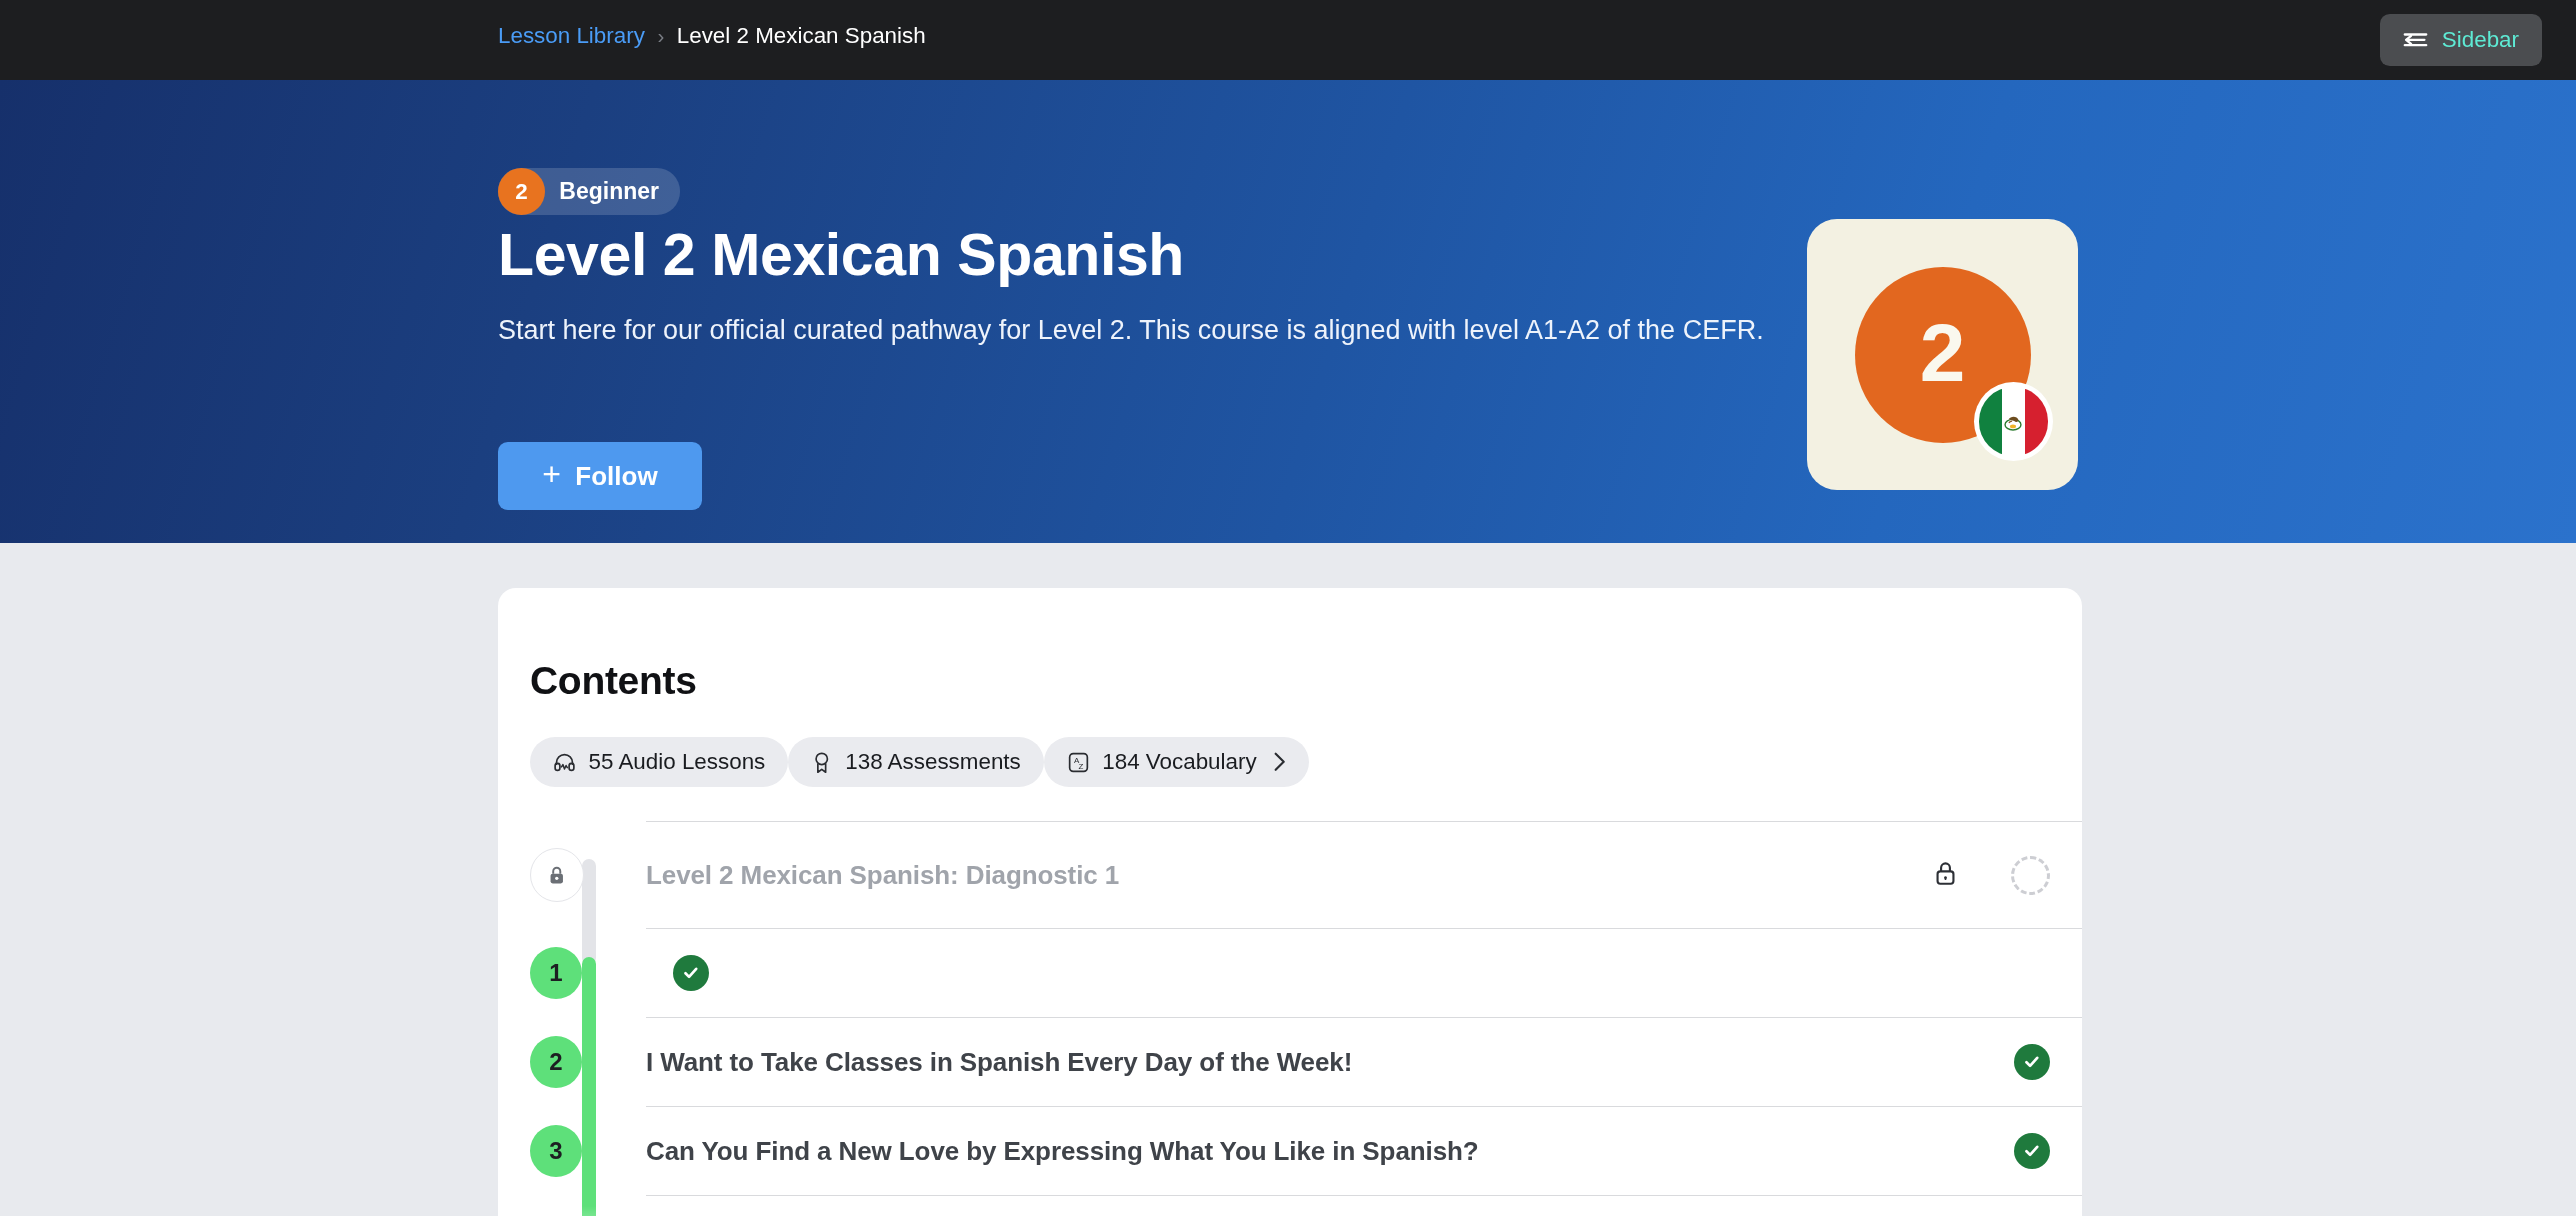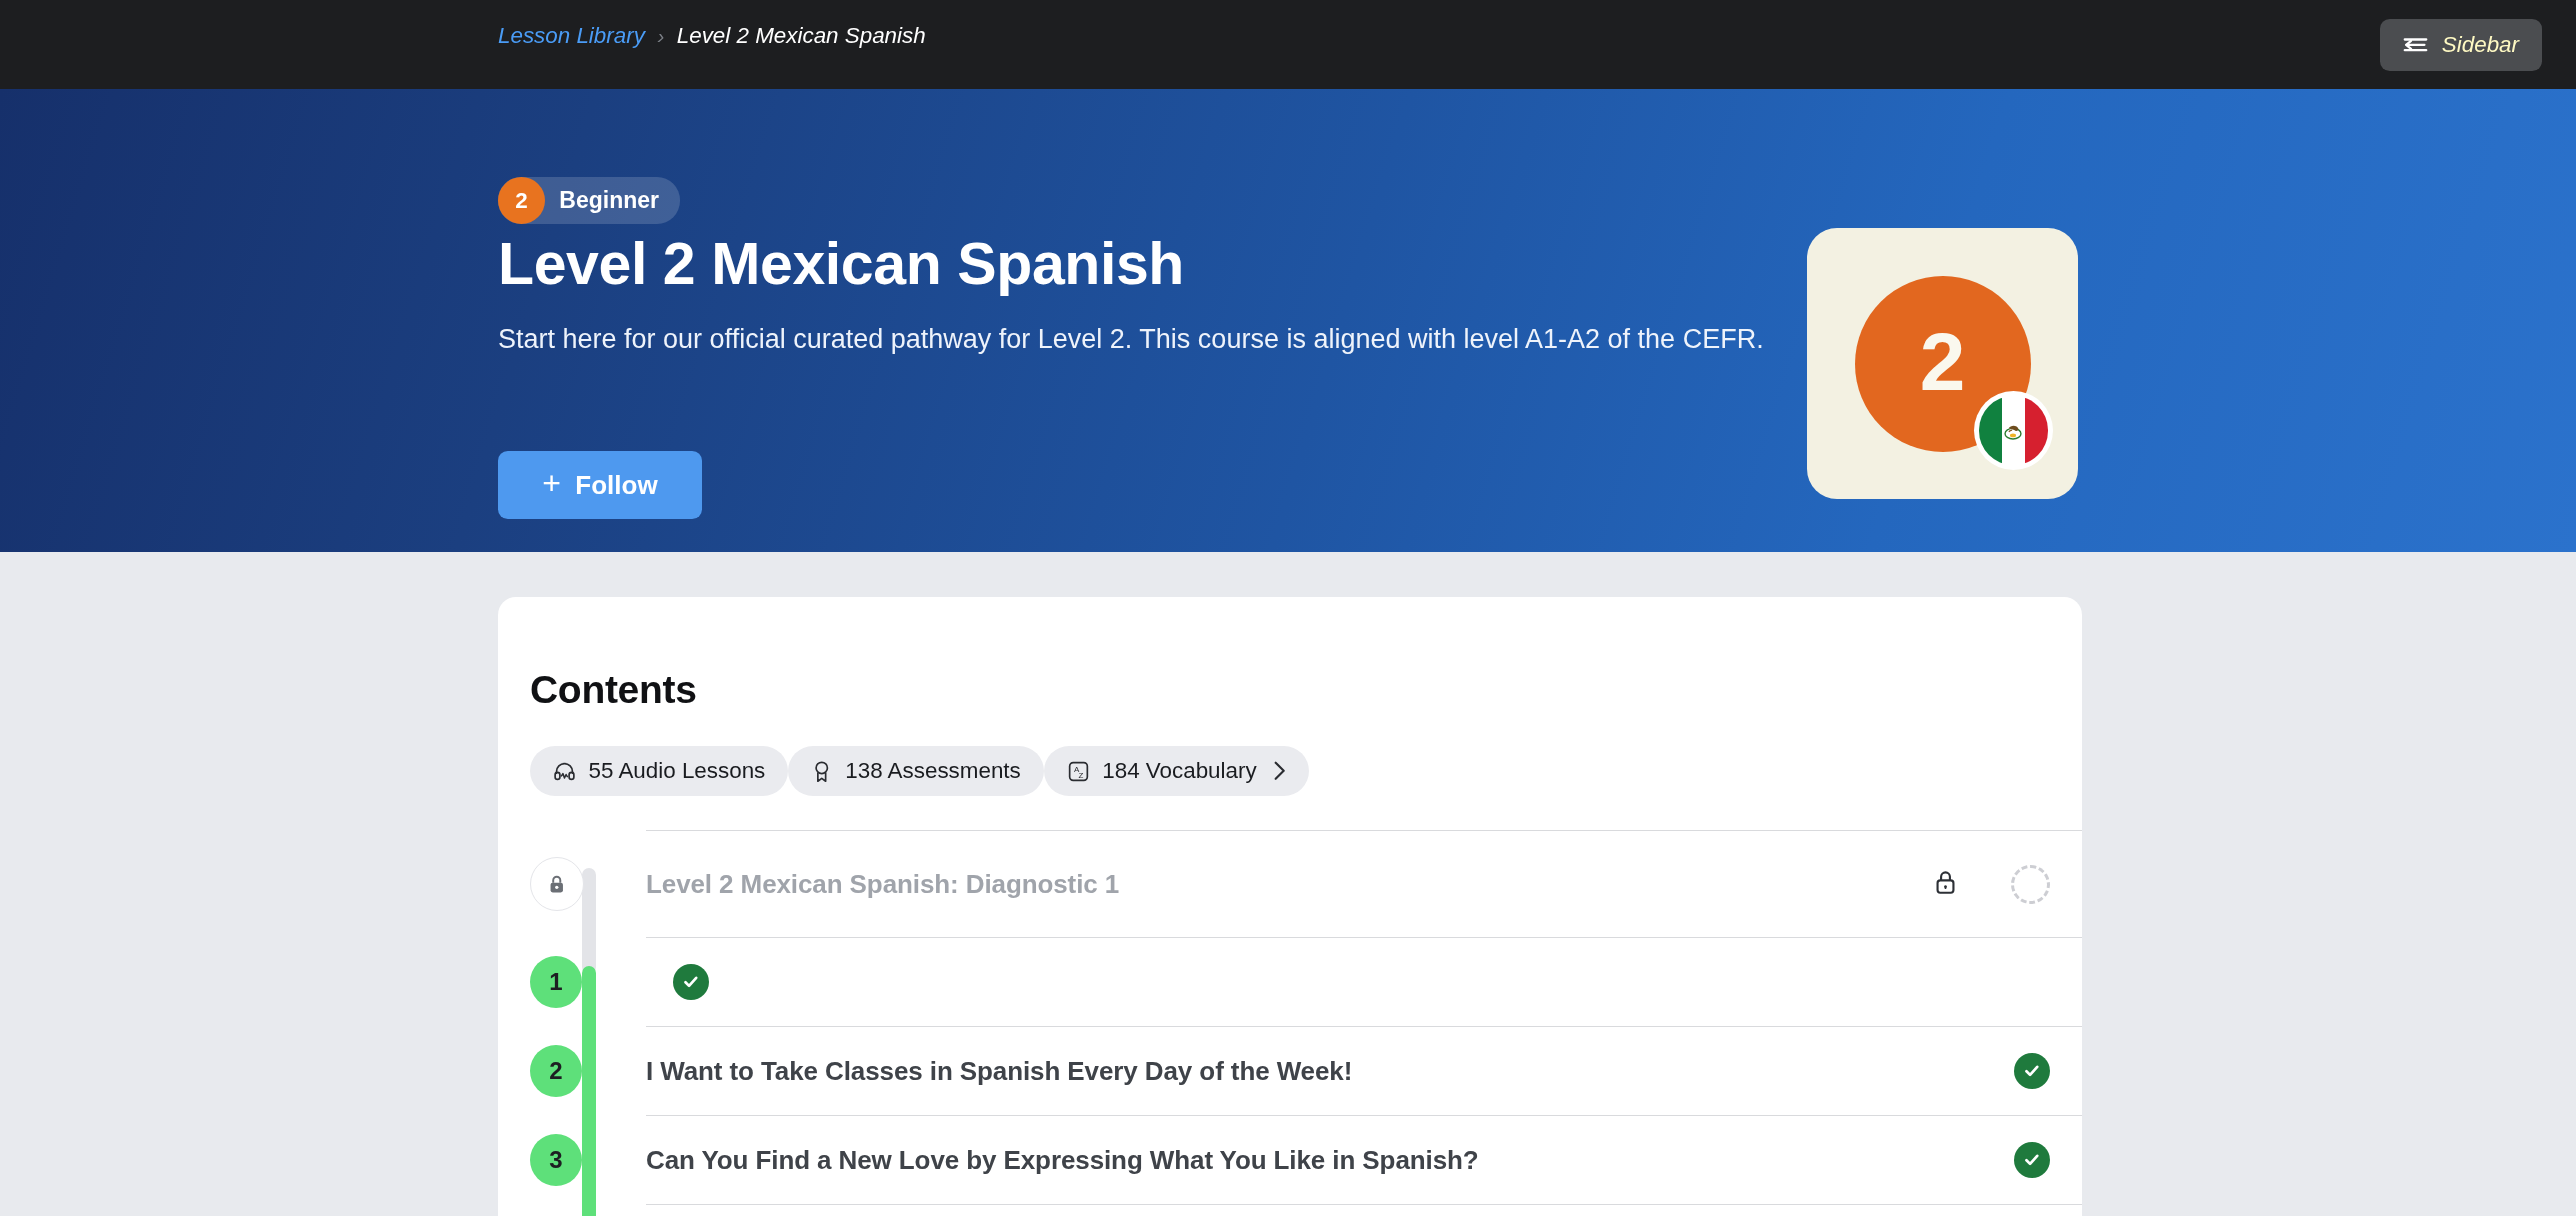--- a/index.html
+++ b/index.html
@@ -9,25 +9,24 @@
     height: 1217px;
     overflow: hidden;
     background: #e8eaee;
     font-family: "Liberation Sans", sans-serif;
   }
 
   
   .topbar {
     position: relative;
     width: 100%;
-    height: 89px;
+    height: 80px;
     background: #1d1e20;
     display: flex;
     align-items: center;
-    font-style: italic;
   }
   .breadcrumb {
     position: absolute;
     left: 498px;
     top: 0;
     height: 72px;
     display: flex;
     align-items: center;
     gap: 12.5px;
     font-size: 22.4px;
@@ -55,21 +54,21 @@
     right: 34px;
     top: 50%;
     transform: translateY(-50%);
     height: 52px;
     display: flex;
     align-items: center;
     gap: 14.3px;
     padding: 0 23px;
     background: #4b4d50;
     border-radius: 9.8px;
-    color: #fef9c3;
+    color: #5eead4;
     font-size: 22.4px;
     cursor: pointer;
     white-space: nowrap;
   }
   .sidebar-btn svg { display: block; }
 
   
   .hero {
     position: relative;
     width: 100%;

